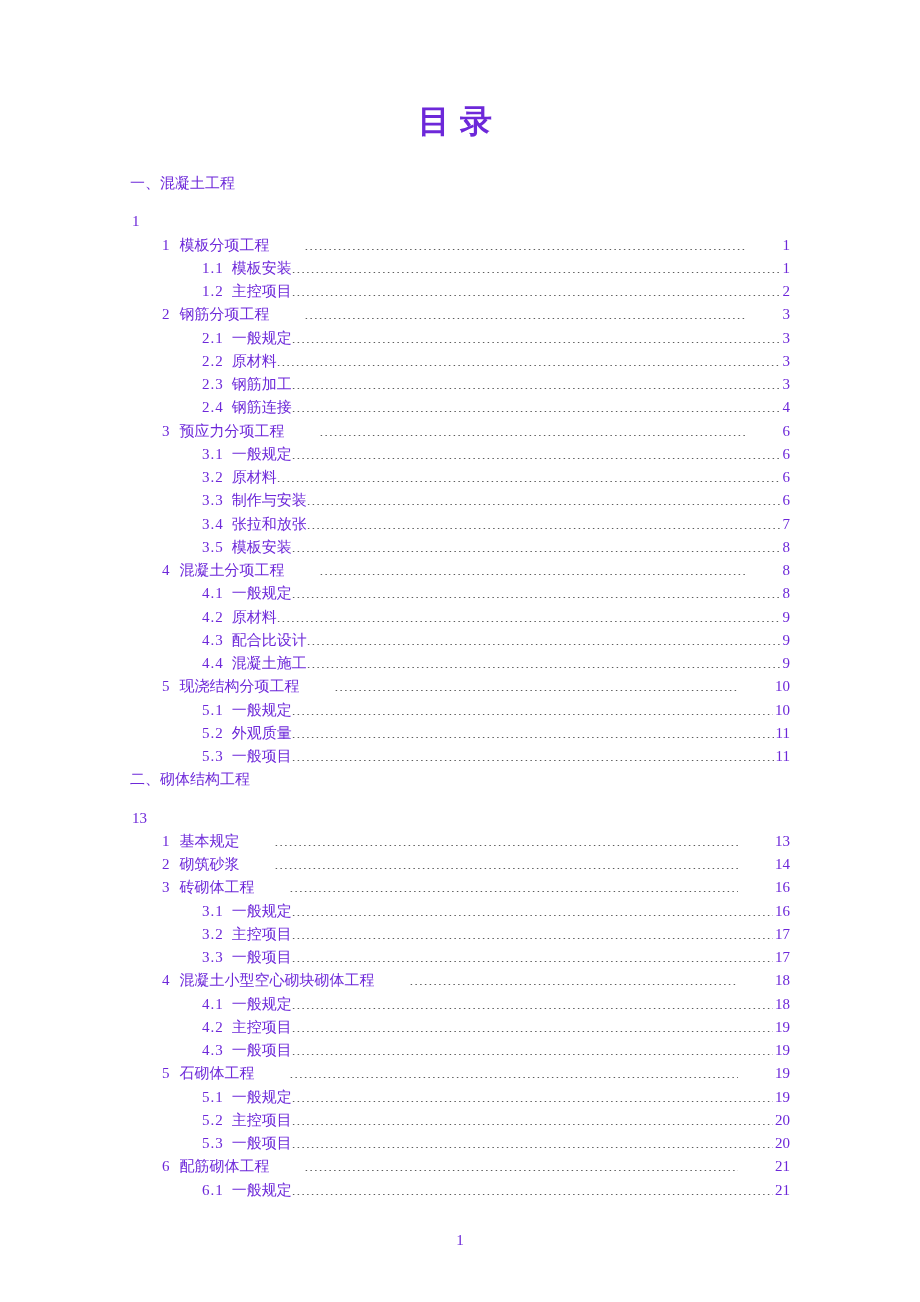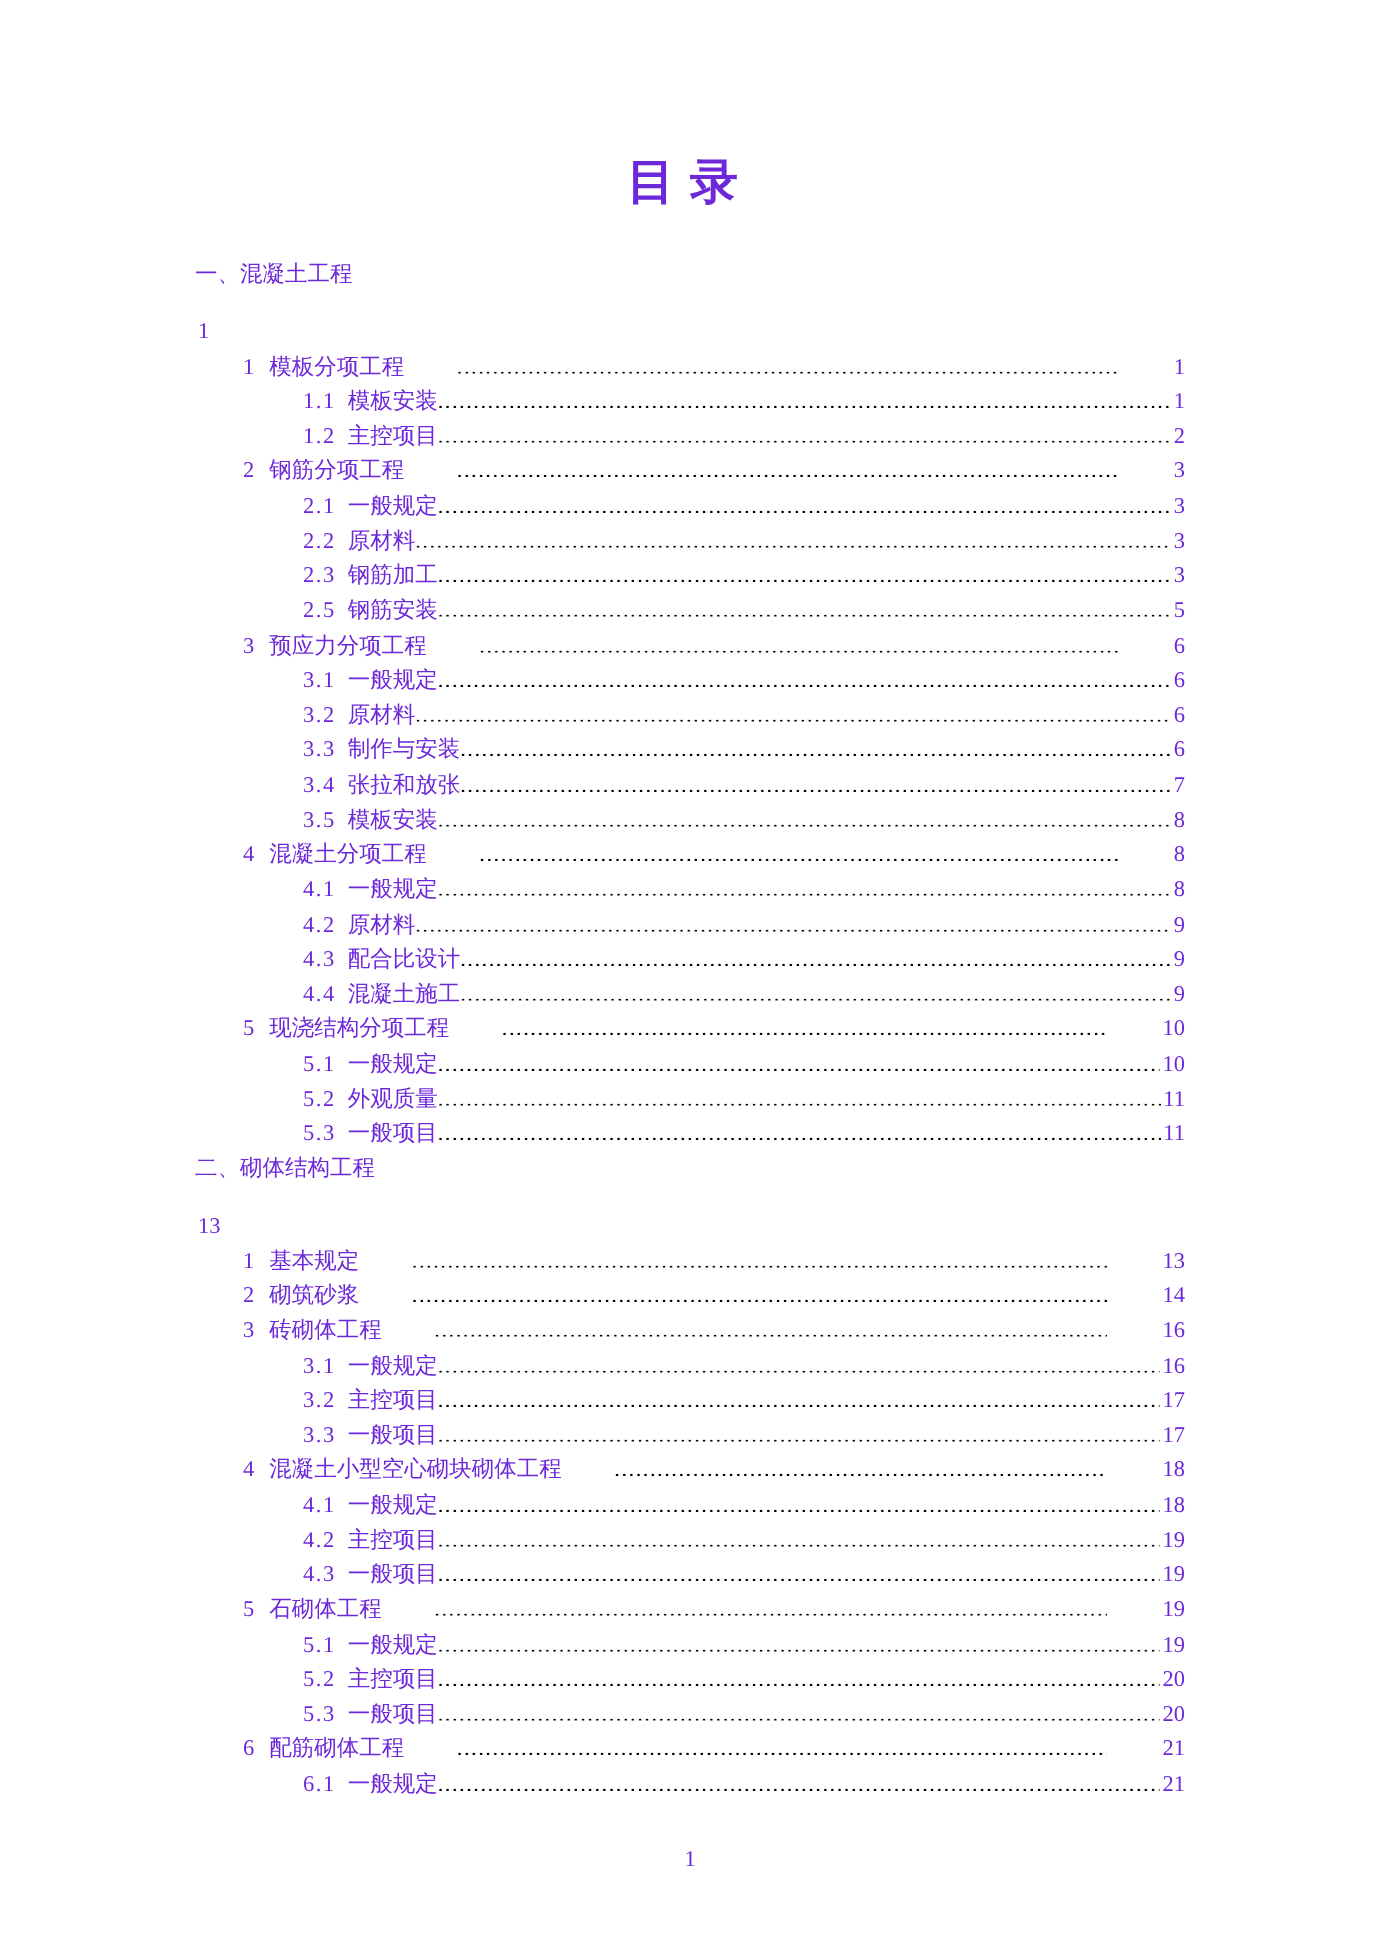--- a/index.html
+++ b/index.html
@@ -110,23 +110,23 @@
         <span class="toc-text"><span class="num num3">2.2</span><span>原材料</span></span>
         <span class="toc-dots"></span>
         <span class="toc-page">3</span>
       </div>
       <div class="toc-line lvl3">
         <span class="toc-text"><span class="num num3">2.3</span><span>钢筋加工</span></span>
         <span class="toc-dots"></span>
         <span class="toc-page">3</span>
       </div>
       <div class="toc-line lvl3">
-        <span class="toc-text"><span class="num num3">2.5</span><span>钢筋安装</span></span>
-        <span class="toc-dots"></span>
-        <span class="toc-page">5</span>
+        <span class="toc-text"><span class="num num3">2.4</span><span>钢筋连接</span></span>
+        <span class="toc-dots"></span>
+        <span class="toc-page">4</span>
       </div>
       <div class="toc-line lvl2">
         <span class="toc-text"><span class="num">3</span><span>预应力分项工程</span></span>
         <span class="toc-dots"></span>
         <span class="toc-page">6</span>
       </div>
       <div class="toc-line lvl3">
         <span class="toc-text"><span class="num num3">3.1</span><span>一般规定</span></span>
         <span class="toc-dots"></span>
         <span class="toc-page">6</span>

